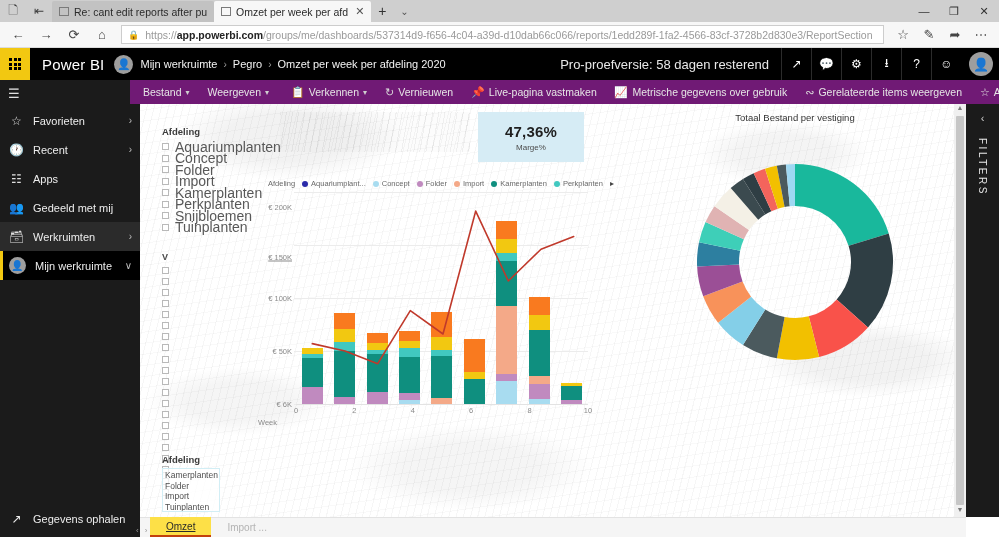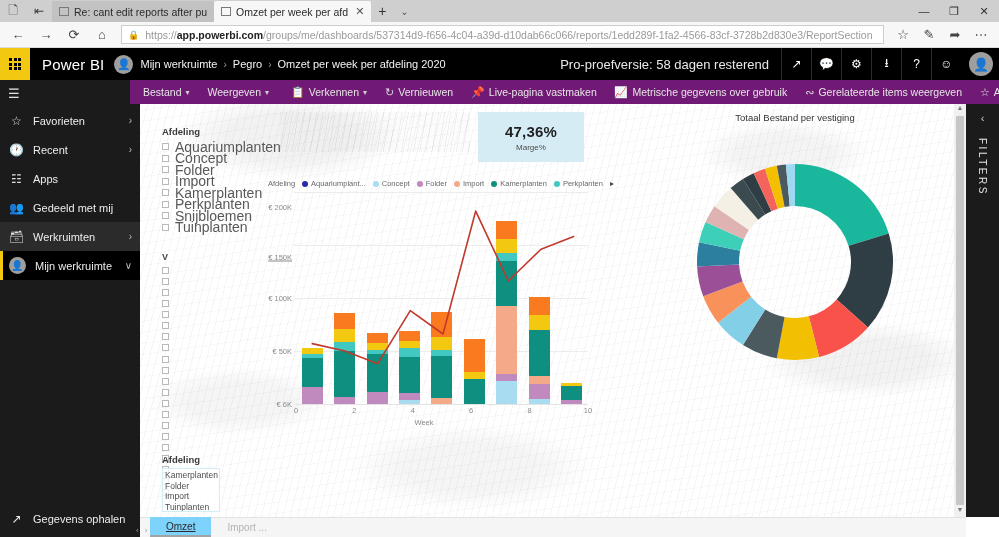--- a/index.html
+++ b/index.html
@@ -233,38 +233,38 @@
   .bar { width: 21px; display: flex; flex-direction: column-reverse; }
   .seg { width: 100%; }
   .xaxis {
     position: relative; height: 12px; margin-left: 38px; margin-right: 2px;
     border-top: 1px solid #e3e3e3;
   }
   .xtick {
     position: absolute; top: 1px; font-size: 7.5px; color: #8a8a8a;
     transform: translateX(-50%);
   }
-  .xtitle { text-align: center; font-size: 7.5px; color: #8a8a8a; margin-top: 2px; }
+  .xtitle { font-size: 7.5px; color: #8a8a8a; margin-top: 2px; }
 
   
   .donut-wrap { position: absolute; left: 500px; top: 8px; width: 310px; height: 300px; }
   .donut-title { text-align: center; font-size: 9.5px; color: #333; }
 
   
   .pagetabs {
     position: absolute; left: 140px; bottom: 0; width: 826px; height: 20px;
     background: #f5f5f5; display: flex; align-items: flex-end;
     border-top: 1px solid #e3e3e3;
   }
   .ptab {
     height: 20px; padding: 0 16px; display: flex; align-items: center;
     font-size: 10px; color: #6d6d6d; background: #ececec;
   }
   .ptab.active {
-    background: #7dd3fc; color: #2a2a2a; border-bottom: 2px solid #a3a3a3; text-decoration: underline;
+    background: #fde047; color: #2a2a2a; border-bottom: 2px solid #c2410c; text-decoration: underline;
   }
   .ptab.ghost { color: #b4b4b4; background: transparent; }
   .pagenav {
     position: absolute; left: 136px; bottom: 2px; display: flex; gap: 6px;
     font-size: 8px; color: #9a9a9a;
   }
 
   
   .vscroll {
     position: absolute; top: 104px; right: 33px; width: 12px; height: 413px;

